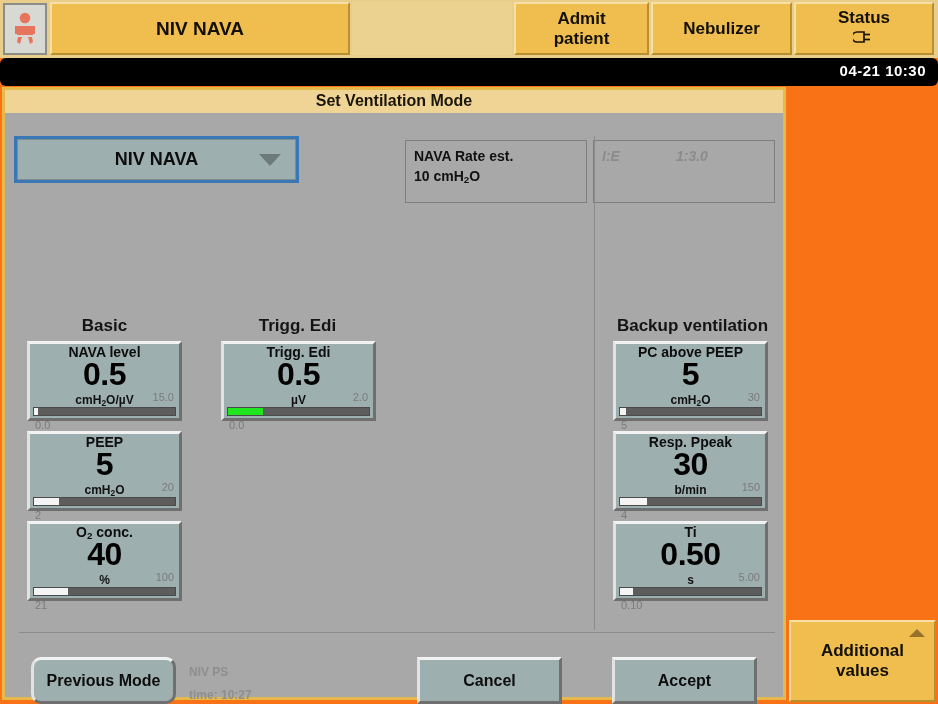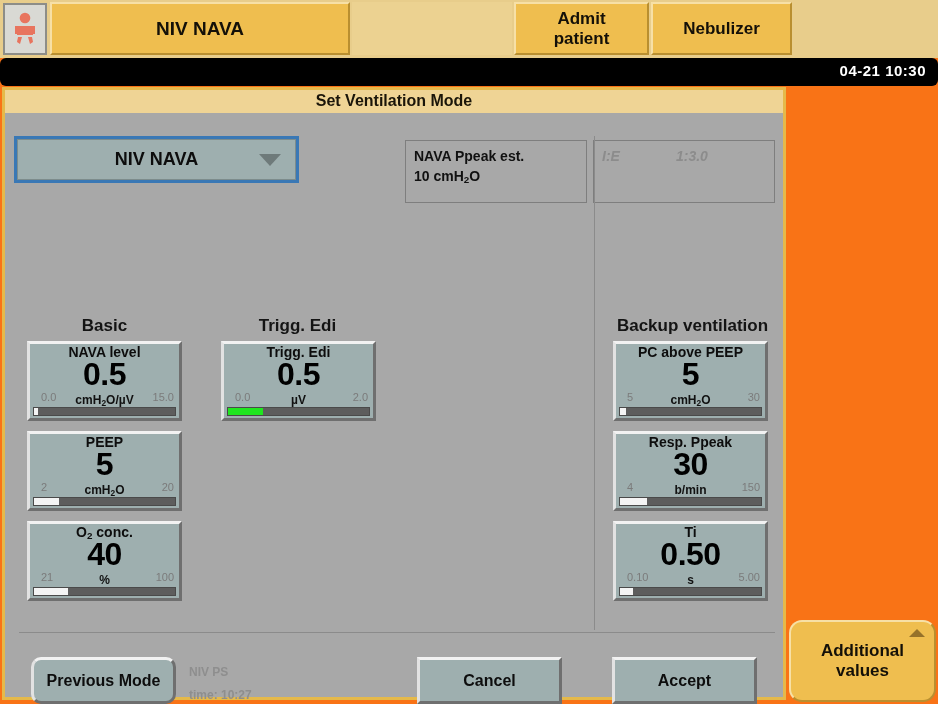--- a/index.html
+++ b/index.html
@@ -175,21 +175,21 @@
     letter-spacing: -0.5px;
   }
   .param .p-scale {
     position: absolute; left: 3px; right: 3px; bottom: 13px;
     height: 14px;
   }
   .param .p-min, .param .p-max {
     position: absolute; top: 0;
     font-size: 11px; color: #7b7b7b; font-weight: normal;
   }
-  .param .p-min { left: 8px; }
+  .param .p-min { left: 2px; margin-top: 28px; }
   .param .p-max { right: 2px; }
   .param .p-unit {
     position: absolute; left: 0; right: 0; top: 2px;
     text-align: center;
     font-size: 12px; font-weight: bold; color: #111;
   }
   .param .p-bar {
     position: absolute; left: 3px; right: 3px; bottom: 2px;
     height: 9px;
     background: #5d5d5d;
@@ -240,21 +240,20 @@
     background: #efbe4f;
     border-top: 2px solid #f7e0a6;
     border-left: 2px solid #f7e0a6;
     border-right: 2px solid #b98f30;
     border-bottom: 2px solid #b98f30;
     display: flex; align-items: center; justify-content: center;
     text-align: center;
     font-size: 17px; font-weight: bold; color: #141008;
     line-height: 1.2;
     cursor: pointer;
-    border-radius: 13px;
   }
   #av-caret {
     position: absolute; right: 9px; top: 7px;
     width: 0; height: 0;
     border-left: 8px solid transparent;
     border-right: 8px solid transparent;
     border-bottom: 8px solid #96722a;
   }
   sub { font-size: 0.7em; vertical-align: baseline; position: relative; top: 0.25em; }
 </style>
@@ -285,41 +284,51 @@
     <div class="tab" id="tab-admit">
       <span>
         <span>Admit</span><br><span>patient</span>
       </span>
     </div>
 
     <div class="tab" id="tab-neb">
       <span>Nebulizer</span>
     </div>
 
+    <div class="tab" id="tab-status">
+      <span>Status</span>
+      <span class="status-plug">
+        <svg width="22" height="16" viewBox="0 0 22 16">
+          <path d="M4 3 h7 v10 h-7 a5 5 0 0 1 0 -10 z" fill="none" stroke="#1a1508" stroke-width="1.7"></path>
+          <line x1="11" y1="5.5" x2="17" y2="5.5" stroke="#1a1508" stroke-width="1.7"></line>
+          <line x1="11" y1="10.5" x2="17" y2="10.5" stroke="#1a1508" stroke-width="1.7"></line>
+        </svg>
+      </span>
+    </div>
   </div>
 
   <div id="datetime-strip">
     <div id="datetime">04-21   10:30</div>
   </div>
 
   <div id="dialog">
 
     <div id="dialog-title">Set Ventilation Mode</div>
 
     <div id="dialog-body">
 
       <div id="mode-select">
         <div id="mode-select-inner">
           <span id="mode-select-label">NIV NAVA</span>
           <span id="mode-caret"></span>
         </div>
       </div>
 
       <div class="info-box" id="info-ppeak">
-        <div class="info-line">NAVA Ppeak est.</div>
+        <div class="info-line">NAVA Rate est.</div>
         <div class="info-line">
           <span>10</span> cmH<sub>2</sub>O
         </div>
       </div>
 
       <div class="info-box" id="info-ie">
         <div class="info-line info-dim ie-row">
           <span class="ie-label">I:E</span>
           <span>1:3.0</span>
         </div>

